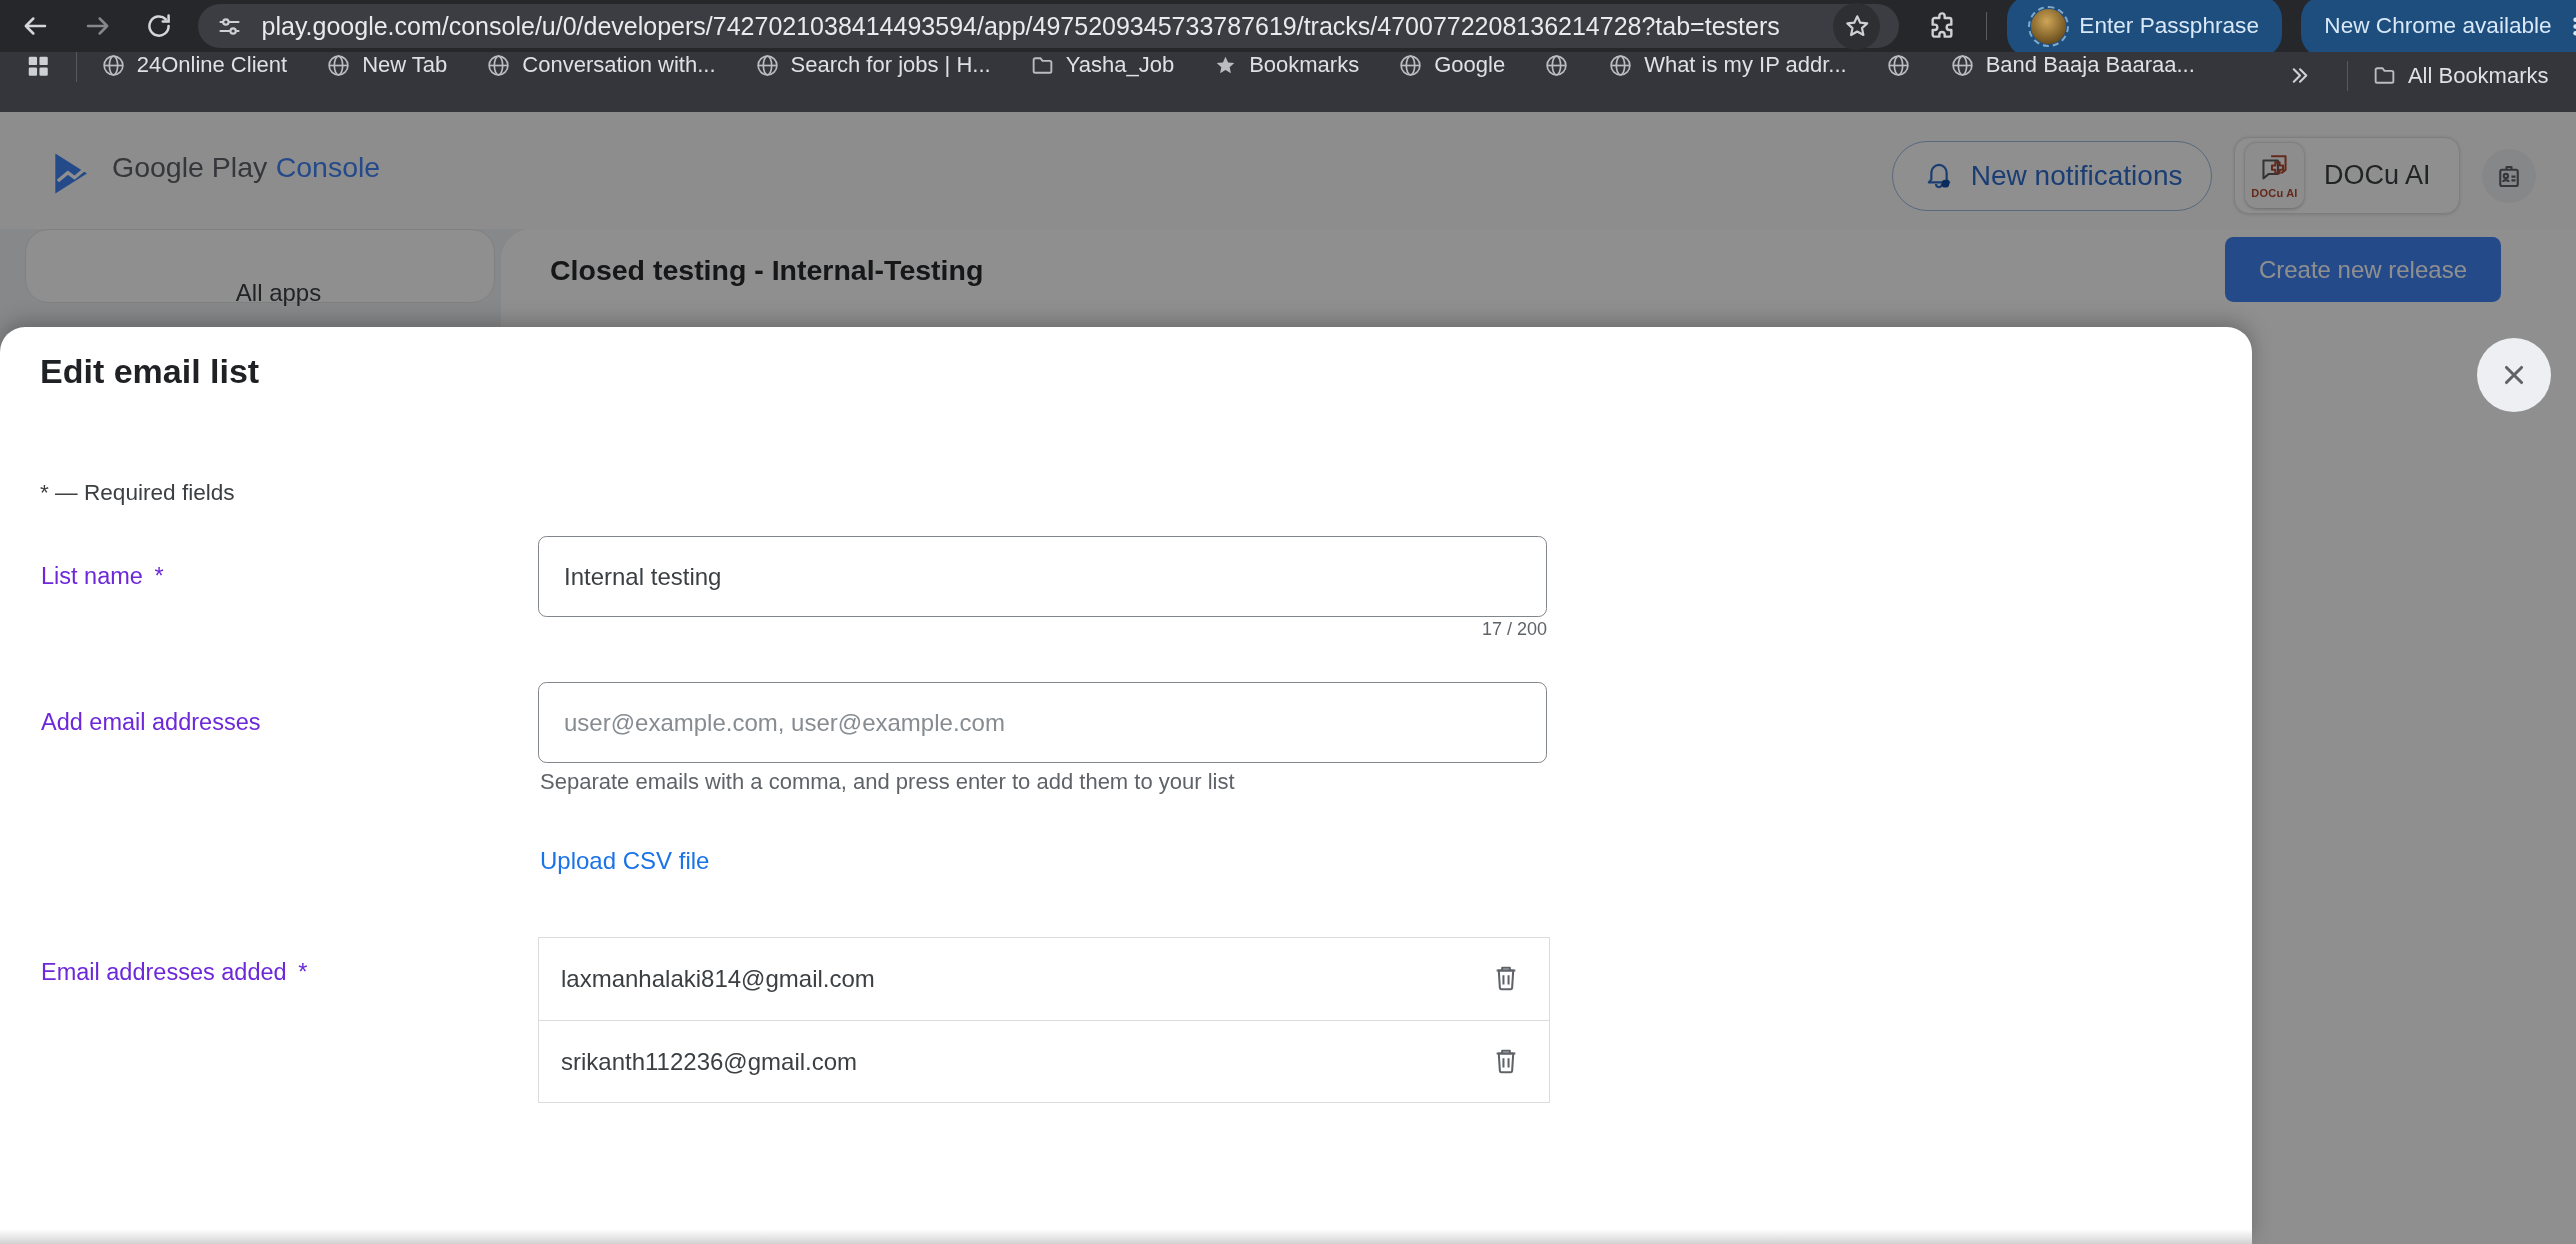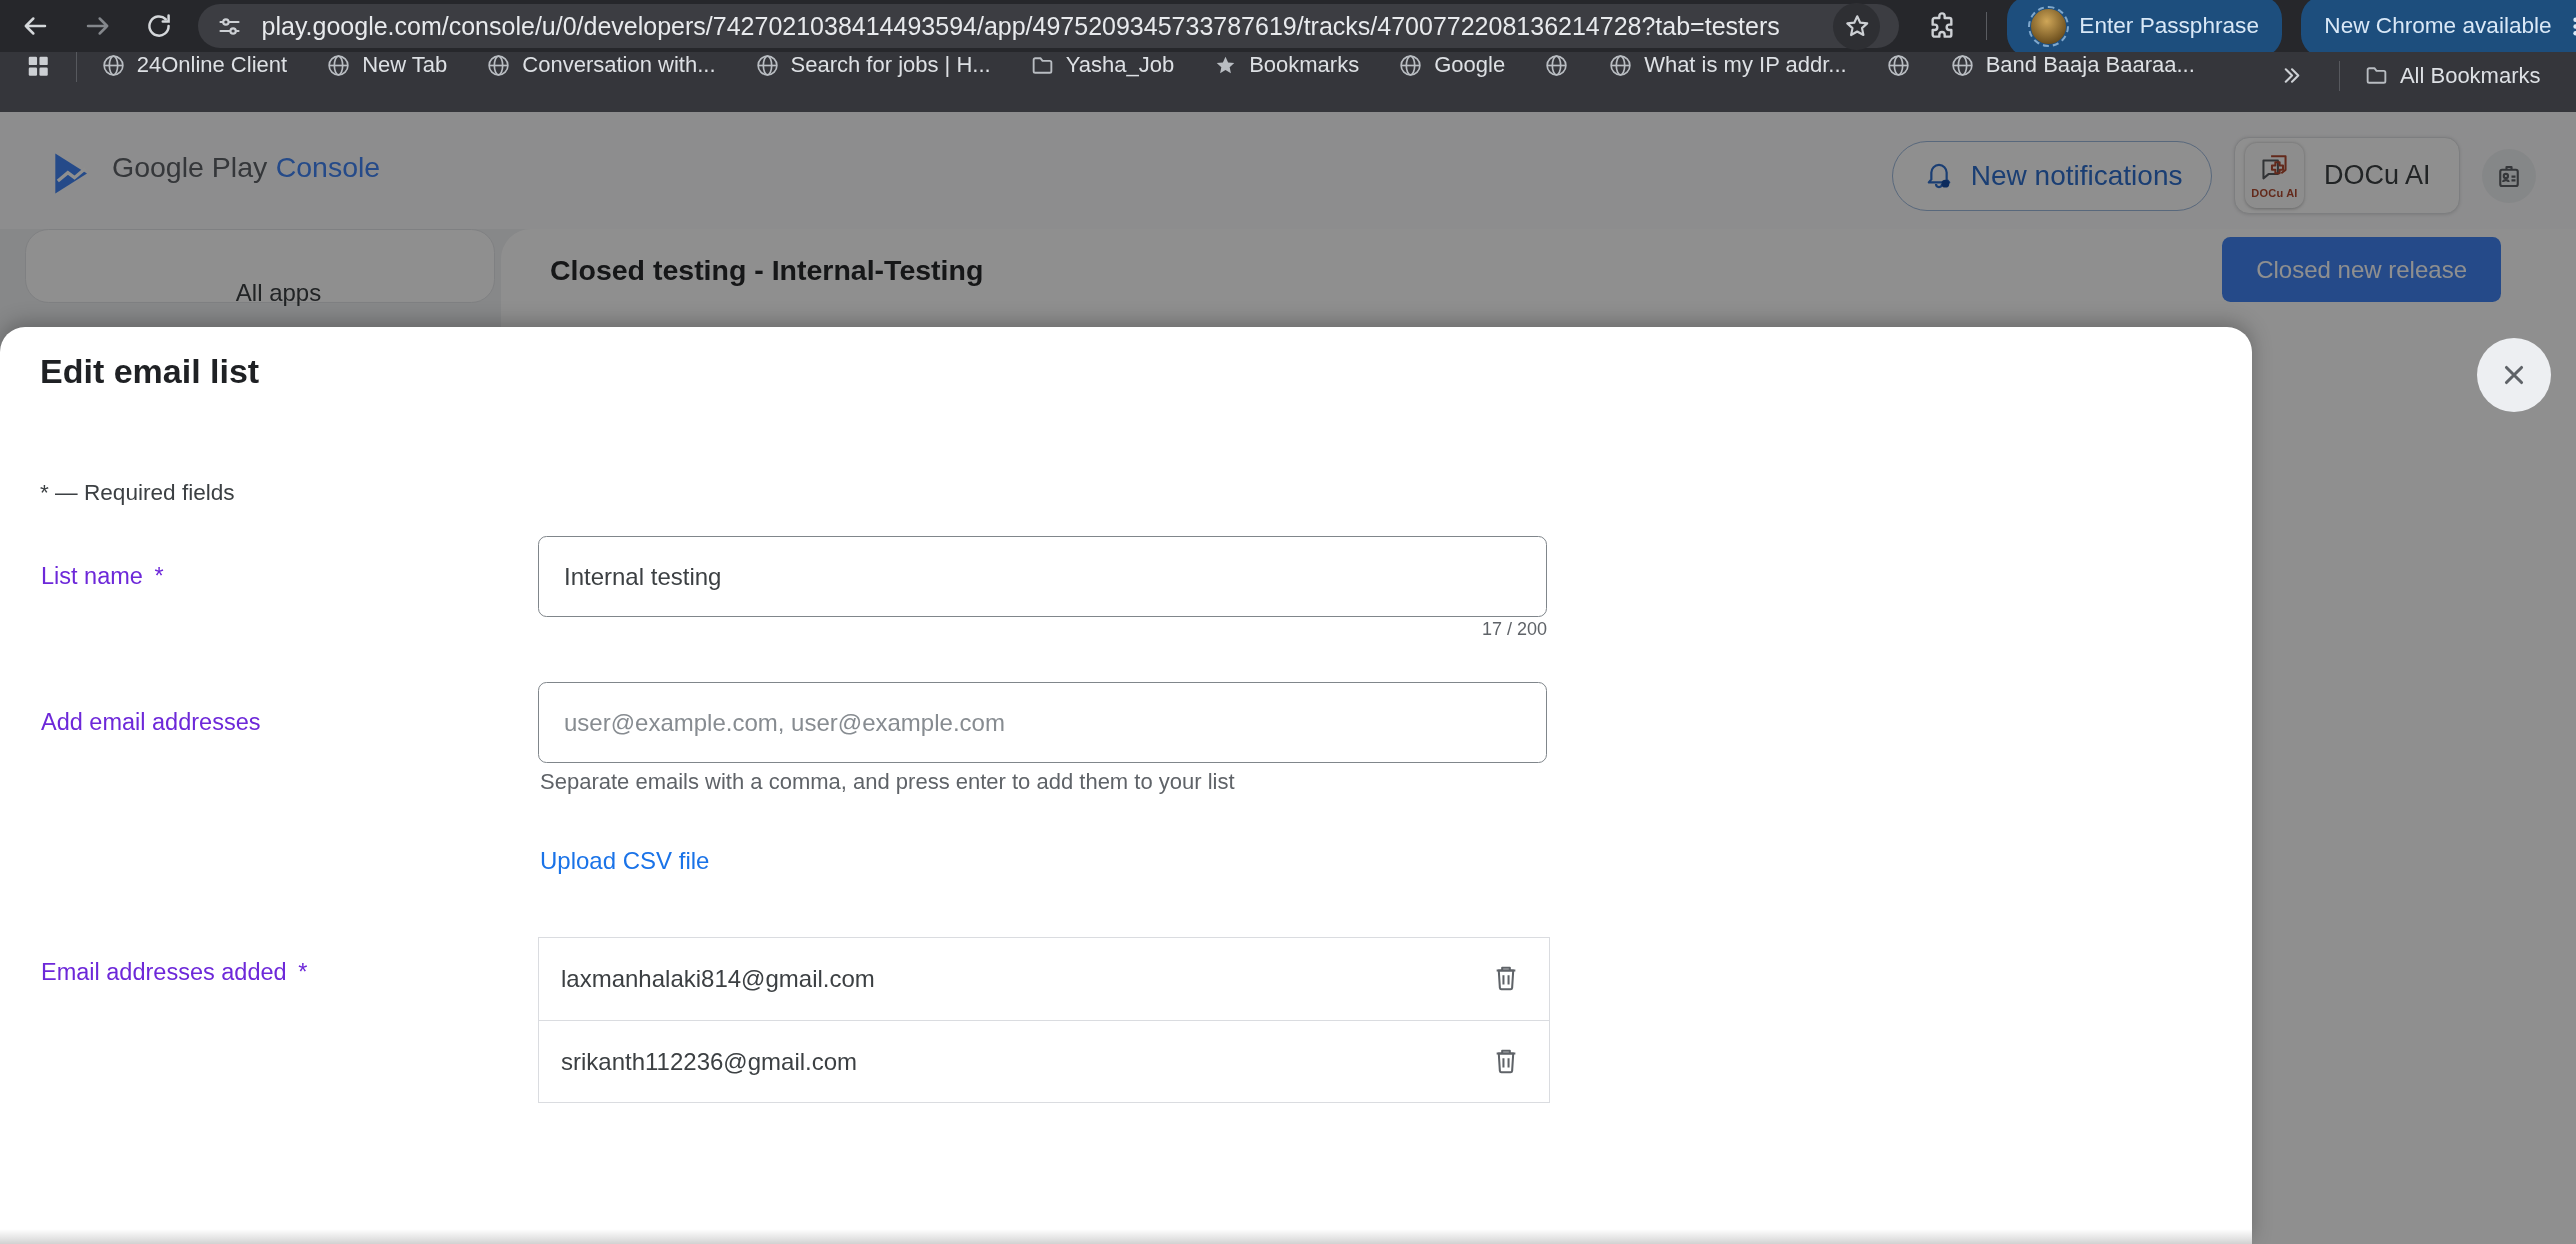--- a/index.html
+++ b/index.html
@@ -247,21 +247,21 @@
           <span>Band Baaja Baaraa...</span>
         </div>
       </div>
     <div class="bm-right">
       <span class="icon-btn">
         <svg width="25" height="25" viewBox="0 0 24 24" fill="none" stroke="#cdd0d4" stroke-width="2" stroke-linecap="round" stroke-linejoin="round">
             <path d="M6.5 6l6 6-6 6M12.5 6l6 6-6 6"></path>
           </svg>
       </span>
       <span class="bm-sep"></span>
-      <div class="bm-item" style="margin-right:12px">
+      <div class="bm-item" style="margin-right:4px">
         <span class="bm-ico">
           <svg viewBox="0 0 24 24" fill="none" stroke="currentColor" stroke-width="1.8" stroke-linejoin="round">
               <path d="M3.5 6.5A1.5 1.5 0 0 1 5 5h5l2 2.5h7a1.5 1.5 0 0 1 1.5 1.5v8.5a1.5 1.5 0 0 1-1.5 1.5H5a1.5 1.5 0 0 1-1.5-1.5z"></path>
             </svg>
         </span>
         <span>All Bookmarks</span>
       </div>
     </div>
   </div>
 
@@ -308,21 +308,21 @@
 
     <div class="all-apps">
       <svg width="28.5" height="28.5" viewBox="0 0 36 36" fill="none" stroke="#5f6368" stroke-width="2.6" stroke-linecap="round" stroke-linejoin="round">
           <path d="M29 18H8M16 10l-8 8 8 8"></path>
         </svg>
       <span>All apps</span>
     </div>
 
     <div class="main-panel">
       <div class="page-title">Closed testing - Internal-Testing</div>
-      <button class="create-btn">Closed new release</button>
+      <button class="create-btn">Create new release</button>
     </div>
 
     <div class="overlay"></div>
   </div>
 
   <div class="modal">
     <div class="modal-title">Edit email list</div>
     <button class="close-btn">
       <svg width="32" height="32" viewBox="0 0 36 36" fill="none" stroke="#5f6368" stroke-width="3.4" stroke-linecap="round">
           <path d="M9.5 9.5l17 17M26.5 9.5l-17 17"></path>

